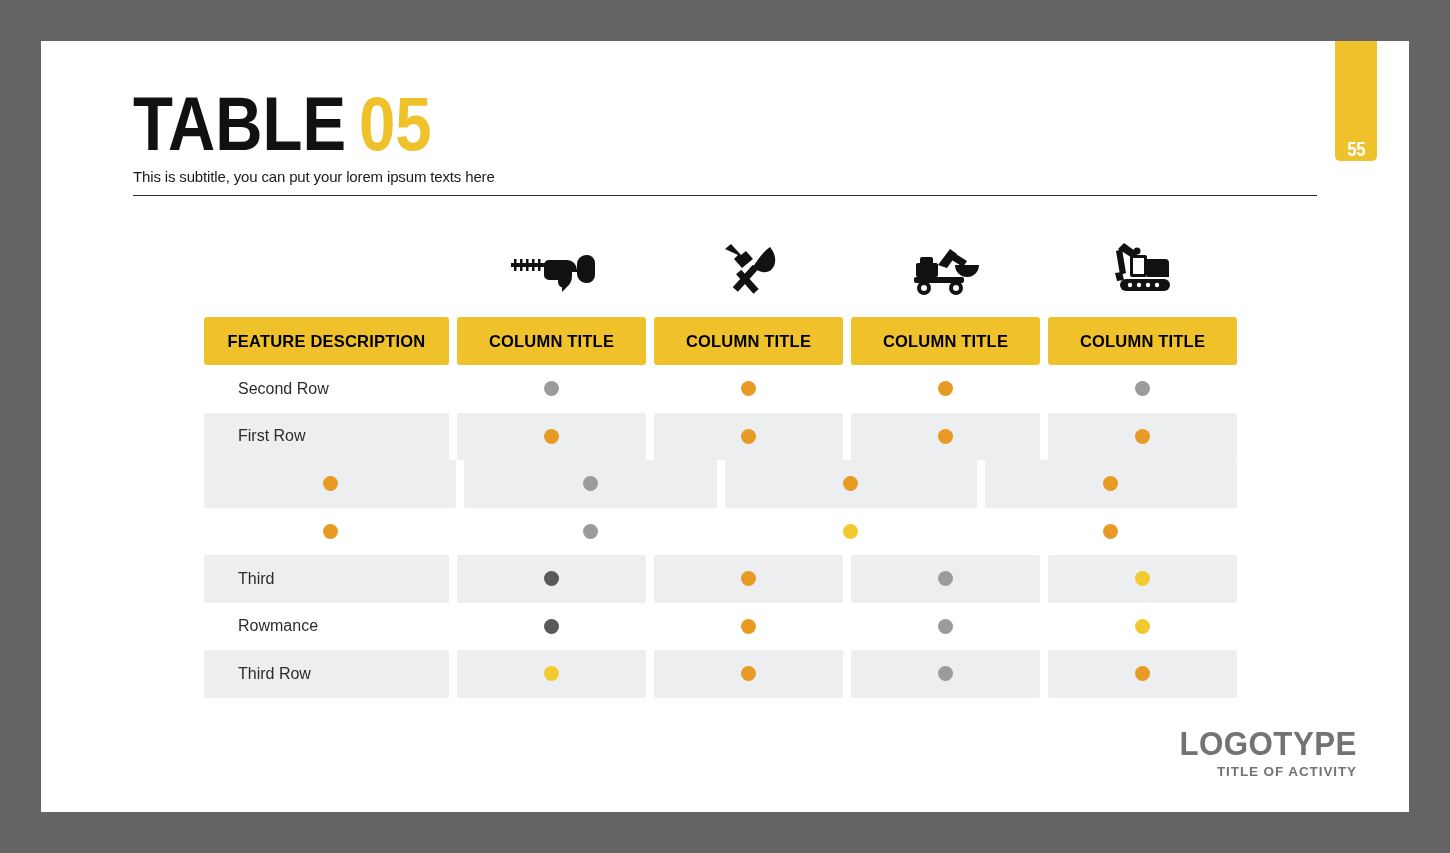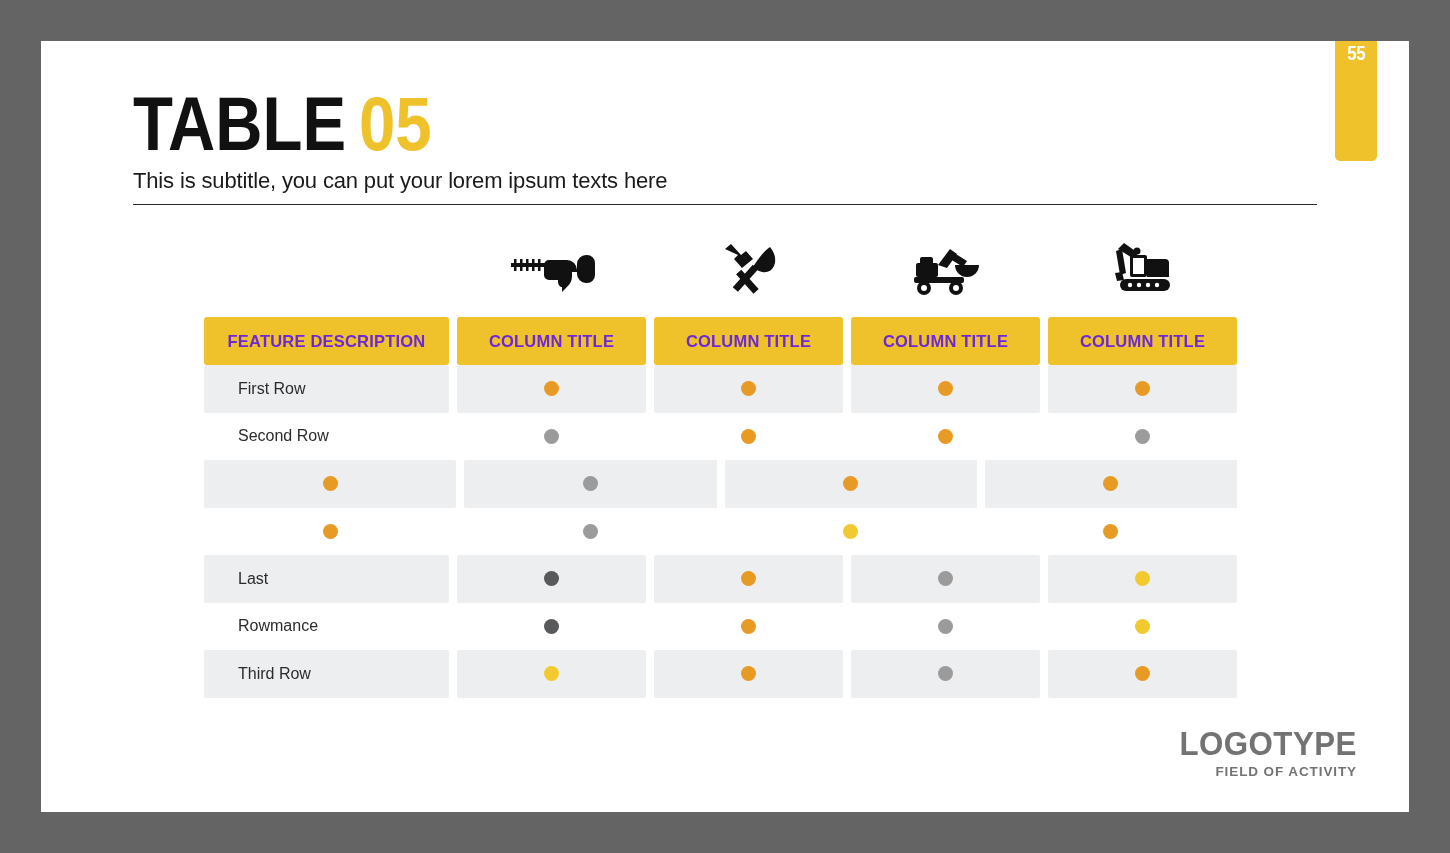--- a/index.html
+++ b/index.html
@@ -25,21 +25,21 @@
   #page-tab {
     position: absolute;
     right: 32px;
     top: 0px;
     width: 42px;
     height: 120px;
     background: #EFC22B;
     border-bottom-left-radius: 5px;
     border-bottom-right-radius: 5px;
     display: flex;
-    align-items: flex-start;
+    align-items: flex-end;
     justify-content: center;
   }
   #page-tab .num {
     color: #ffffff;
     font-size: 21px;
     font-weight: bold;
     letter-spacing: -0.5px;
     font-family: "Liberation Sans", sans-serif;
     transform: scaleX(0.8);
   }
@@ -63,21 +63,21 @@
     letter-spacing: 0px;
     transform: scaleX(0.86);
     transform-origin: left bottom;
     display: inline-block;
   }
   .title-main { color: #111111; }
   .title-num  { color: #EFC22B; margin-left: -22px; }
 
   #subtitle {
     margin-top: 9px;
-    font-size: 22px;
+    font-size: 15px;
     color: #1a1a1a;
     letter-spacing: -0.15px;
   }
   #header-rule {
     margin-top: 10px;
     height: 1px;
     background: #2b2b2b;
     width: 1184px;
   }
 
@@ -110,21 +110,21 @@
   #icon-row svg { display: block; }
 
   
   #head-row { height: 48px; margin-top: 18px; }
   #head-row > div {
     background: #EFC22B;
     border-radius: 3px;
     display: flex;
     align-items: center;
     justify-content: center;
-    color: #6d28d9;
+    color: #000000;
     font-size: 16.5px;
     font-weight: bold;
     letter-spacing: 0.2px;
   }
   #head-row .cell-label { justify-content: center; }
 
   
   .body-row { height: 47.5px; }
   .body-row > div {
     display: flex;
@@ -278,80 +278,80 @@
 
     <div class="trow" id="head-row">
       <div class="cell-label">FEATURE DESCRIPTION</div>
       <div class="cell-dot">COLUMN TITLE</div>
       <div class="cell-dot">COLUMN TITLE</div>
       <div class="cell-dot">COLUMN TITLE</div>
       <div class="cell-dot">COLUMN TITLE</div>
     </div>
 
     <div id="table-body">
+        <div class="trow body-row">
+          <div class="cell-label">Second Row</div>
+          <div class="cell-dot">
+            <span class="dot" style="background: rgb(155, 155, 155);"></span>
+          </div>
+          <div class="cell-dot">
+            <span class="dot" style="background: rgb(232, 155, 36);"></span>
+          </div>
+          <div class="cell-dot">
+            <span class="dot" style="background: rgb(232, 155, 36);"></span>
+          </div>
+          <div class="cell-dot">
+            <span class="dot" style="background: rgb(155, 155, 155);"></span>
+          </div>
+        </div>
         <div class="trow body-row shade">
           <div class="cell-label">First Row</div>
           <div class="cell-dot">
             <span class="dot" style="background: rgb(232, 155, 36);"></span>
           </div>
           <div class="cell-dot">
             <span class="dot" style="background: rgb(232, 155, 36);"></span>
           </div>
           <div class="cell-dot">
             <span class="dot" style="background: rgb(232, 155, 36);"></span>
           </div>
           <div class="cell-dot">
             <span class="dot" style="background: rgb(232, 155, 36);"></span>
           </div>
         </div>
+        <div class="trow body-row shade">
+          <div class="cell-dot">
+            <span class="dot" style="background: rgb(232, 155, 36);"></span>
+          </div>
+          <div class="cell-dot">
+            <span class="dot" style="background: rgb(155, 155, 155);"></span>
+          </div>
+          <div class="cell-dot">
+            <span class="dot" style="background: rgb(232, 155, 36);"></span>
+          </div>
+          <div class="cell-dot">
+            <span class="dot" style="background: rgb(232, 155, 36);"></span>
+          </div>
+        </div>
         <div class="trow body-row">
-          <div class="cell-label">Second Row</div>
-          <div class="cell-dot">
-            <span class="dot" style="background: rgb(155, 155, 155);"></span>
-          </div>
-          <div class="cell-dot">
-            <span class="dot" style="background: rgb(232, 155, 36);"></span>
-          </div>
-          <div class="cell-dot">
-            <span class="dot" style="background: rgb(232, 155, 36);"></span>
-          </div>
-          <div class="cell-dot">
-            <span class="dot" style="background: rgb(155, 155, 155);"></span>
+          <div class="cell-dot">
+            <span class="dot" style="background: rgb(232, 155, 36);"></span>
+          </div>
+          <div class="cell-dot">
+            <span class="dot" style="background: rgb(155, 155, 155);"></span>
+          </div>
+          <div class="cell-dot">
+            <span class="dot" style="background: rgb(242, 202, 48);"></span>
+          </div>
+          <div class="cell-dot">
+            <span class="dot" style="background: rgb(232, 155, 36);"></span>
           </div>
         </div>
         <div class="trow body-row shade">
-          <div class="cell-dot">
-            <span class="dot" style="background: rgb(232, 155, 36);"></span>
-          </div>
-          <div class="cell-dot">
-            <span class="dot" style="background: rgb(155, 155, 155);"></span>
-          </div>
-          <div class="cell-dot">
-            <span class="dot" style="background: rgb(232, 155, 36);"></span>
-          </div>
-          <div class="cell-dot">
-            <span class="dot" style="background: rgb(232, 155, 36);"></span>
-          </div>
-        </div>
-        <div class="trow body-row">
-          <div class="cell-dot">
-            <span class="dot" style="background: rgb(232, 155, 36);"></span>
-          </div>
-          <div class="cell-dot">
-            <span class="dot" style="background: rgb(155, 155, 155);"></span>
-          </div>
-          <div class="cell-dot">
-            <span class="dot" style="background: rgb(242, 202, 48);"></span>
-          </div>
-          <div class="cell-dot">
-            <span class="dot" style="background: rgb(232, 155, 36);"></span>
-          </div>
-        </div>
-        <div class="trow body-row shade">
-          <div class="cell-label">Last</div>
+          <div class="cell-label">Third</div>
           <div class="cell-dot">
             <span class="dot" style="background: rgb(88, 89, 91);"></span>
           </div>
           <div class="cell-dot">
             <span class="dot" style="background: rgb(232, 155, 36);"></span>
           </div>
           <div class="cell-dot">
             <span class="dot" style="background: rgb(155, 155, 155);"></span>
           </div>
           <div class="cell-dot">
@@ -386,16 +386,16 @@
           </div>
           <div class="cell-dot">
             <span class="dot" style="background: rgb(232, 155, 36);"></span>
           </div>
         </div>
       </div>
   </div>
 
   <div id="logo">
     <span class="logo-main">LOGOTYPE</span>
-    <span class="logo-sub">FIELD OF ACTIVITY</span>
+    <span class="logo-sub">TITLE OF ACTIVITY</span>
   </div>
 
 </div>
 
 </body></html>

